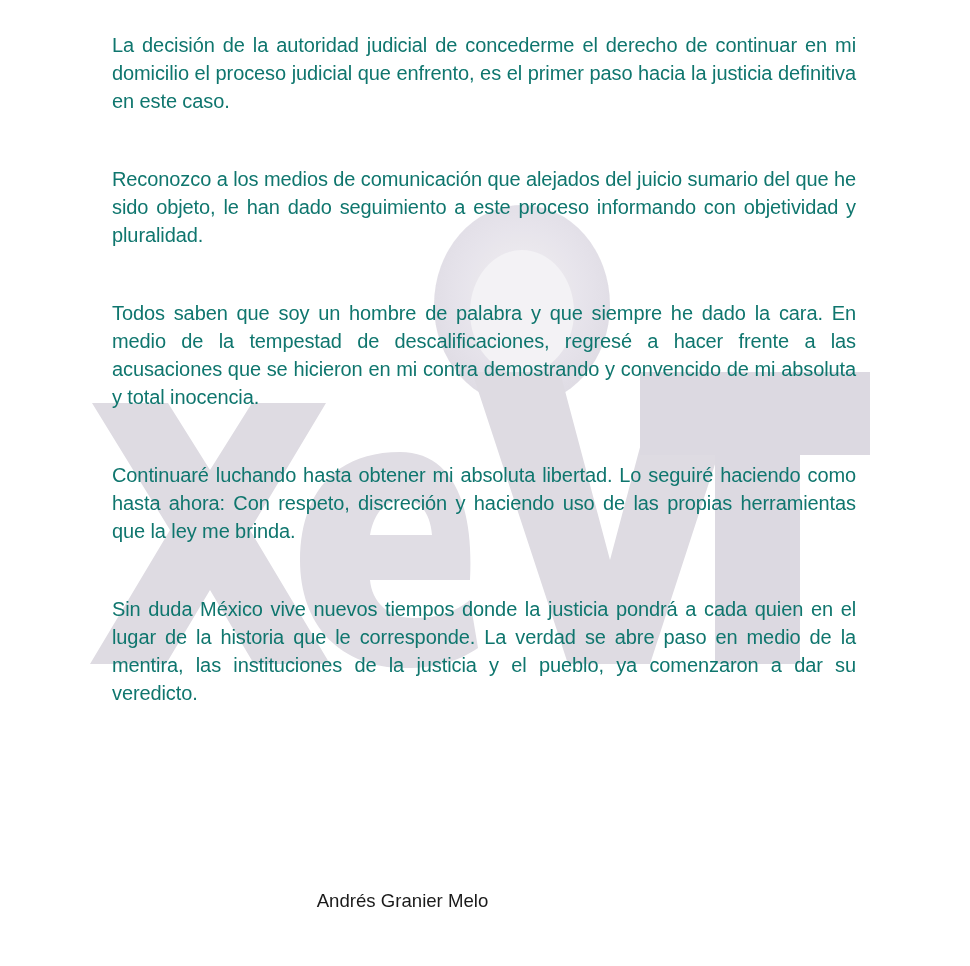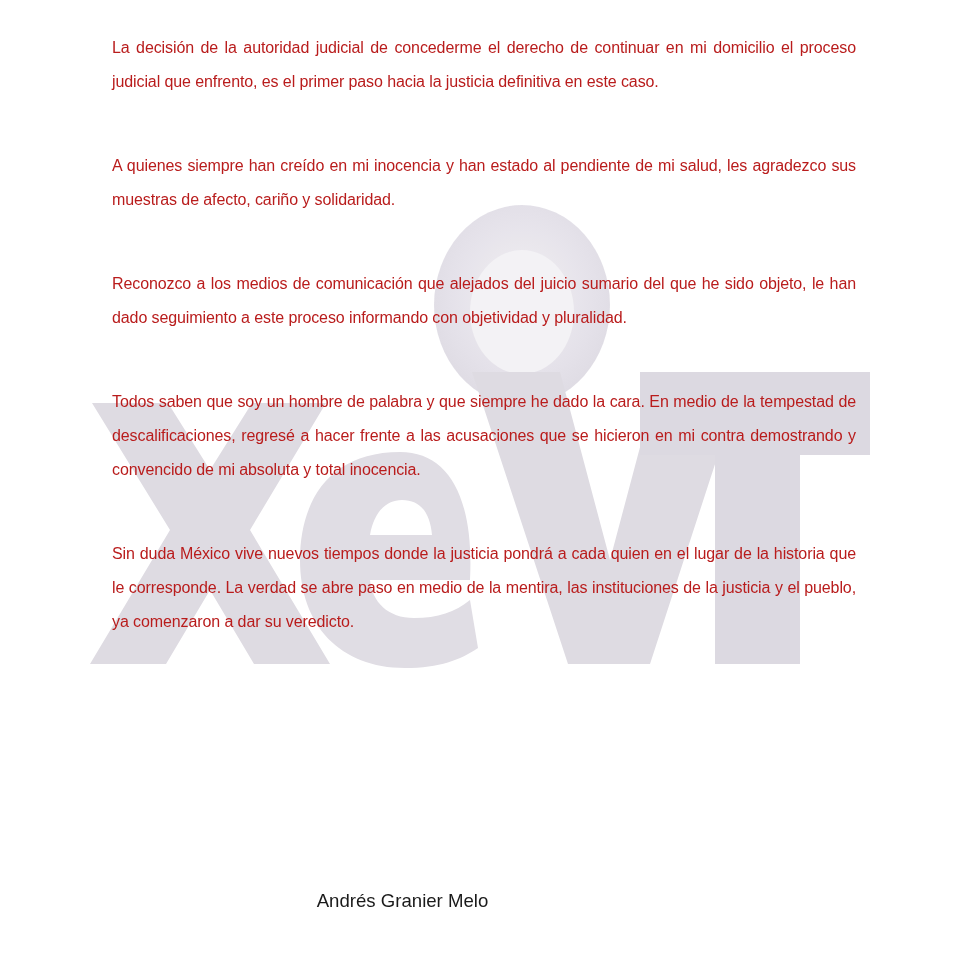--- a/index.html
+++ b/index.html
@@ -1,23 +1,23 @@
 <!DOCTYPE html>
 <html><head>
 <meta charset="utf-8">
 <style>
   html, body { margin: 0; padding: 0; background: #ffffff; }
   body { width: 970px; height: 966px; position: relative; overflow: hidden; }
   .watermark { position: absolute; left: 0; top: 0; width: 970px; height: 966px; z-index: 0; pointer-events: none; }
   .page { position: absolute; left: 112px; top: 31px; width: 744px; z-index: 1; }
   .para {
     font-family: "Liberation Sans", sans-serif;
-    font-size: 16px;
-    line-height: 34px;
-    color: #b91c1c;
+    font-size: 20px;
+    line-height: 28px;
+    color: #0f766e;
     text-align: justify;
     margin: 0 0 50px 0;
     letter-spacing: -0.1px;
   }
   .para.p4 { }
   .para.p6 { margin-bottom: 14px; }
   .signature {
     position: absolute; left: 0; top: 890px; width: 805px; text-align: center;
     font-family: "Liberation Sans", sans-serif; font-size: 18.6px; color: #1a1a1a; z-index: 1;
   }
@@ -44,19 +44,19 @@
     <path d="M400,452 C330,452 300,500 300,560 C300,625 340,668 405,668 C440,668 460,660 478,648 L470,600 C455,612 438,618 414,618 C388,618 372,602 370,580 L470,580 C474,500 450,452 400,452 Z M370,535 C374,512 386,500 402,500 C420,500 430,512 432,535 Z" fill="#e0dde4"></path>
 
     <polygon points="472,372 560,372 610,560 660,372 745,372 650,664 568,664"></polygon>
 
     <polygon points="640,372 870,372 870,455 800,455 800,664 715,664 715,455 640,455" fill="#dcd9e1"></polygon>
   </g>
 </svg>
 
 <div class="page">
   <p class="para p1">La decisión de la autoridad judicial de concederme el derecho de continuar en mi domicilio el proceso judicial que enfrento, es el primer paso hacia la justicia definitiva en este caso.</p>
-  <p class="para p2">A quienes siempre han creído en mi inocencia y han estado al pendiente de mi salud, les agradezco sus muestras de afecto, cariño y solidaridad.</p>
   <p class="para p3">Reconozco a los medios de comunicación que alejados del juicio sumario del que he sido objeto, le han dado seguimiento a este proceso informando con objetividad y pluralidad.</p>
   <p class="para p4">Todos saben que soy un hombre de palabra y que siempre he dado la cara. En medio de la tempestad de descalificaciones, regresé a hacer frente a las acusaciones que se hicieron en mi contra demostrando  y convencido de mi absoluta y total inocencia.</p>
+  <p class="para p5">Continuaré luchando hasta obtener mi absoluta libertad. Lo seguiré haciendo como hasta ahora: Con respeto, discreción y haciendo uso de las propias herramientas que la ley me brinda.</p>
   <p class="para p6">Sin duda México vive nuevos tiempos donde la justicia pondrá a cada quien en el lugar de la historia que le corresponde. La verdad se abre paso en medio de la mentira, las instituciones de la justicia y el pueblo, ya comenzaron a dar su veredicto.</p>
 </div>
 
 <div class="signature">Andrés Granier Melo</div>
 
 </body></html>

